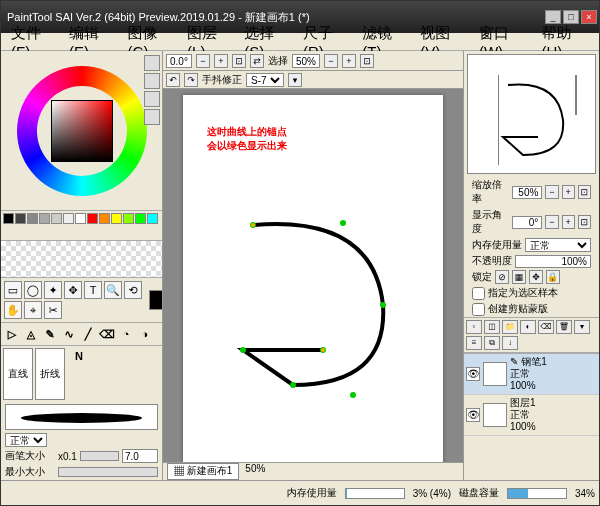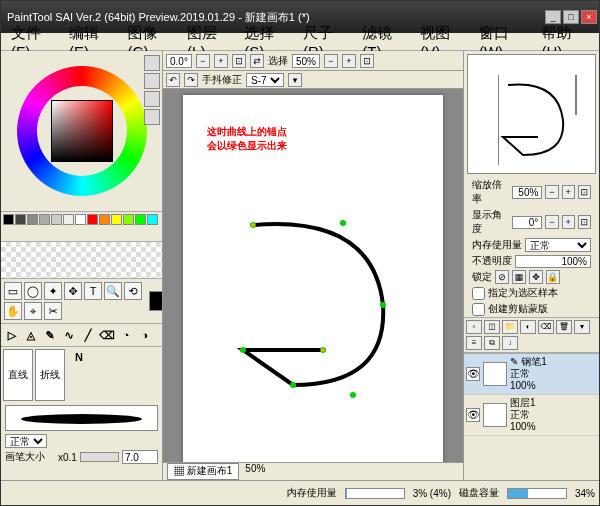--- a/index.html
+++ b/index.html
@@ -156,20 +156,24 @@
     <div class="brush-preview"></div>
     <div class="prop-row">
       <select><option>正常</option></select>
     </div>
     <div class="prop-row">
       <span class="lbl">画笔大小</span>
       <span>x0.1</span>
       <div class="slider"></div>
       <input type="text" value="7.0" style="">
     </div>
+    <div class="prop-row">
+      <span class="lbl">最小大小</span>
+      <div class="slider"></div>
+    </div>
   </div>
 
   <div class="center-panel">
     <div class="canvas-toolbar">
       <span class="ct-field">0.0°</span>
       <div class="ct-btn">−</div>
       <div class="ct-btn">+</div>
       <div class="ct-btn">⊡</div>
       <div class="ct-btn">⇄</div>
       <span>选择</span>

